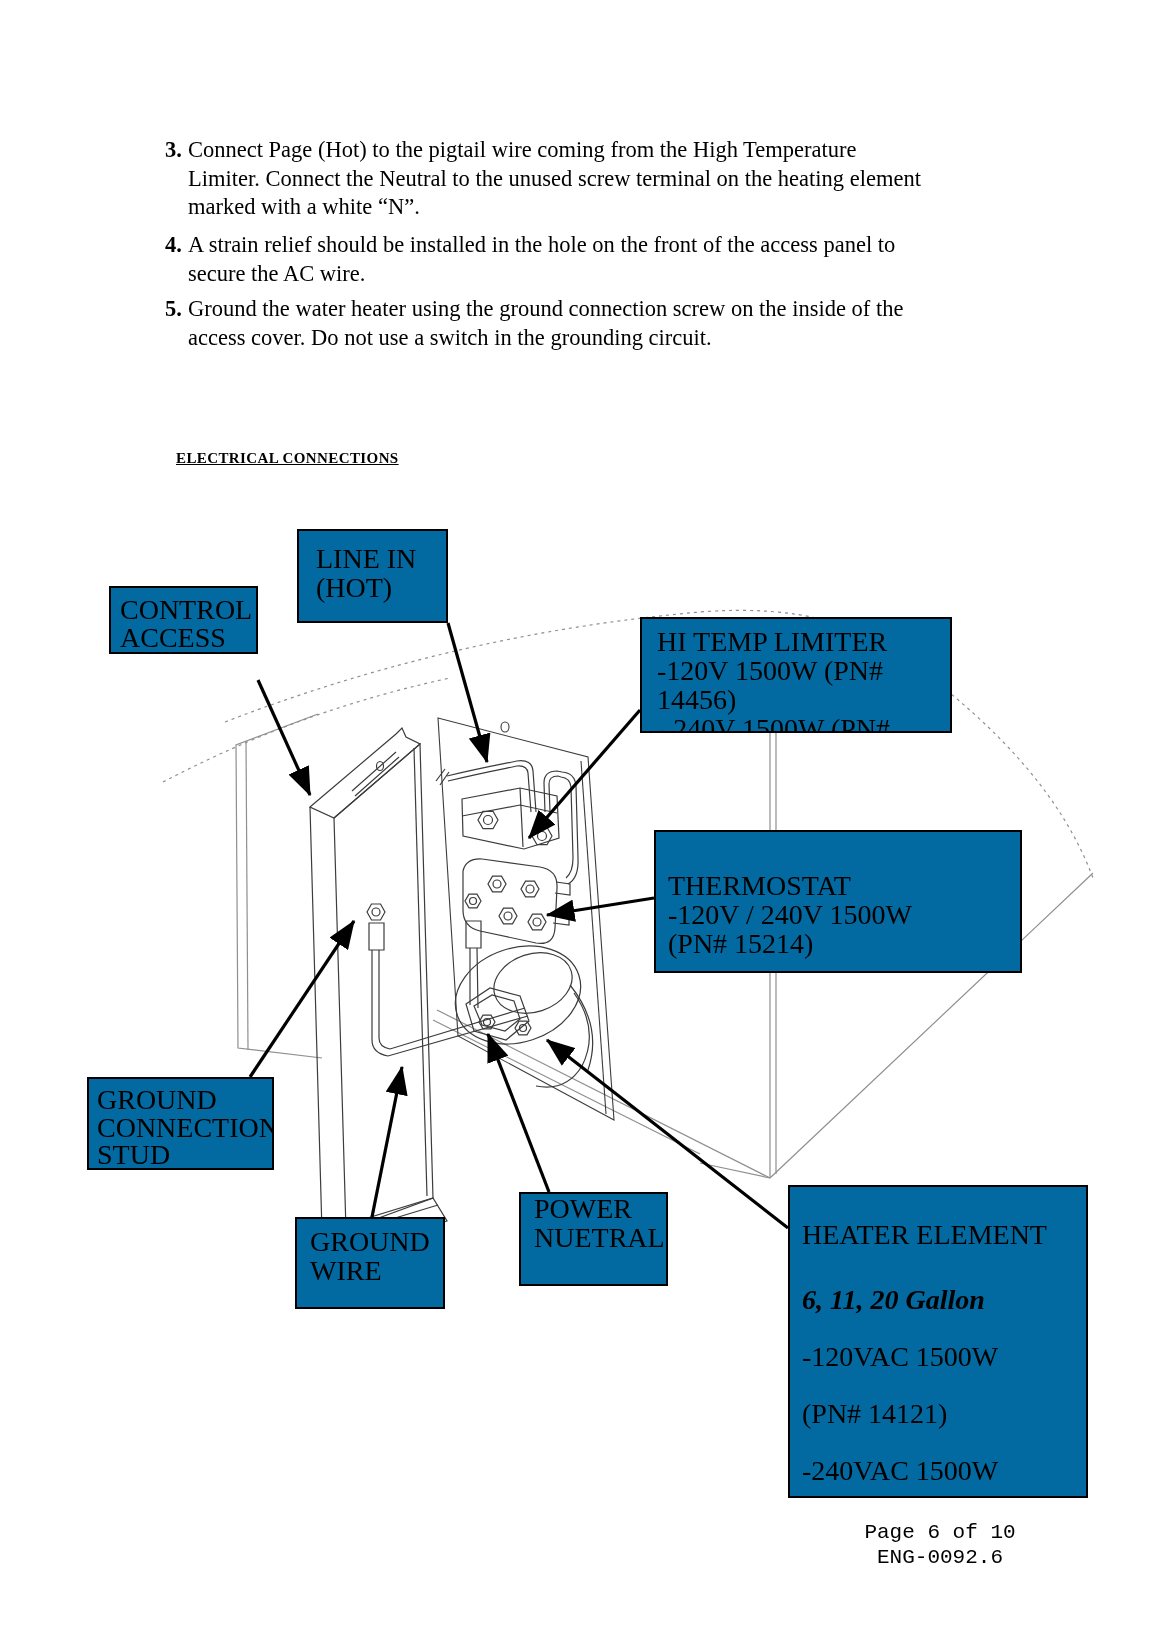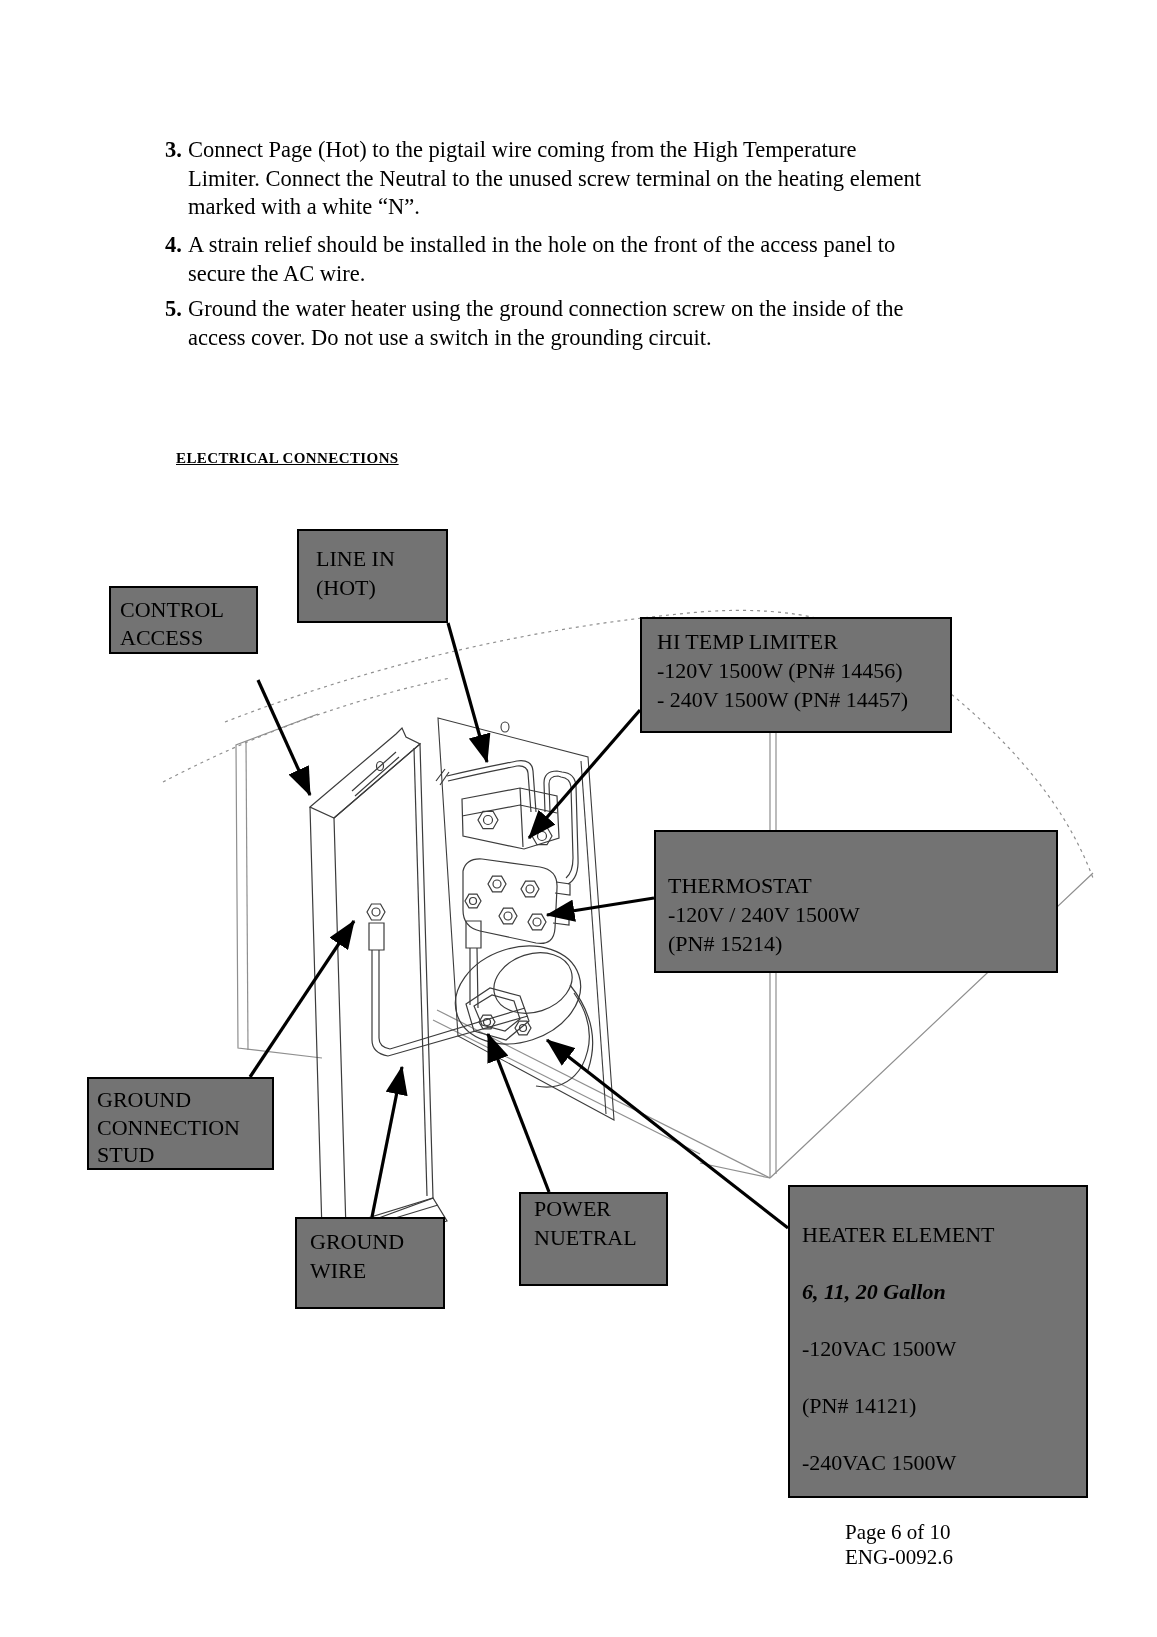--- a/index.html
+++ b/index.html
@@ -14,36 +14,36 @@
   
   .heading{
     position:absolute;left:176px;top:402px;font-size:15px;font-weight:bold;
     text-decoration:underline;letter-spacing:0.4px;margin-top:48px;
   }
   
   .diagram{position:absolute;left:0;top:440px;width:1157px;height:1080px;}
   .diagram svg{position:absolute;left:0;top:-440px;width:1157px;height:1637px;}
   
   .callout{
-    position:absolute;background:#737373;border:2.5px solid #000;box-sizing:border-box;
-    font-size:22px;line-height:29px;white-space:pre-line;overflow:hidden;
+    position:absolute;background:#0369a1;border:2.5px solid #000;box-sizing:border-box;
+    font-size:28px;line-height:29px;white-space:pre-line;overflow:hidden;
   }
   .co-line-in    {left:297px;top:529px;width:151px;height:94px;padding:13px 4px 0 17px;}
   .co-control    {left:109px;top:586px;width:149px;height:68px;padding:8px 2px 0 9px;line-height:28px;}
   .co-hitemp     {left:640px;top:617px;width:312px;height:116px;padding:8px 2px 0 15px;}
-  .co-thermostat {left:654px;top:830px;width:404px;height:143px;padding:10px 4px 0 12px;}
+  .co-thermostat {left:654px;top:830px;width:368px;height:143px;padding:10px 4px 0 12px;}
   .co-stud       {left:87px;top:1077px;width:187px;height:93px;padding:7px 2px 0 8px;line-height:27.5px;}
   .co-gwire      {left:295px;top:1217px;width:150px;height:92px;padding:8px 2px 0 13px;}
   .co-pneutral   {left:519px;top:1192px;width:149px;height:94px;padding:0 2px 0 13px;}
   .co-heater     {left:788px;top:1185px;width:300px;height:313px;padding:5px 2px 0 12px;}
   .co-heater div{line-height:28px;white-space:nowrap;}
-  .he-var{font-weight:bold;font-style:italic;}
-  
-  .footer{position:absolute;left:845px;top:1520px;width:190px;text-align:left;
-          font-size:21px;line-height:25px;}
+  .he-var{font-weight:bold;font-style:italic;margin-top:8px;}
+  
+  .footer{position:absolute;left:845px;top:1520px;width:190px;text-align:center;
+          font-size:21px;line-height:25px;font-family:Liberation Mono, monospace;}
 </style>
 </head>
 <body>
 
 <div class="page">
 
   <div class="instr" style="top:136px">
     <span class="num">3.</span>
     <div class="txt">Connect Page (Hot) to the pigtail wire coming from the High Temperature
 Limiter. Connect the Neutral to the unused screw terminal on the heating element

